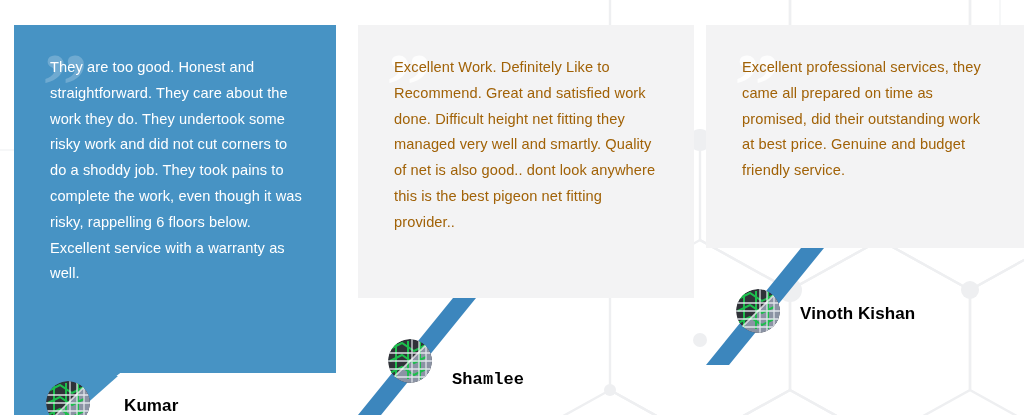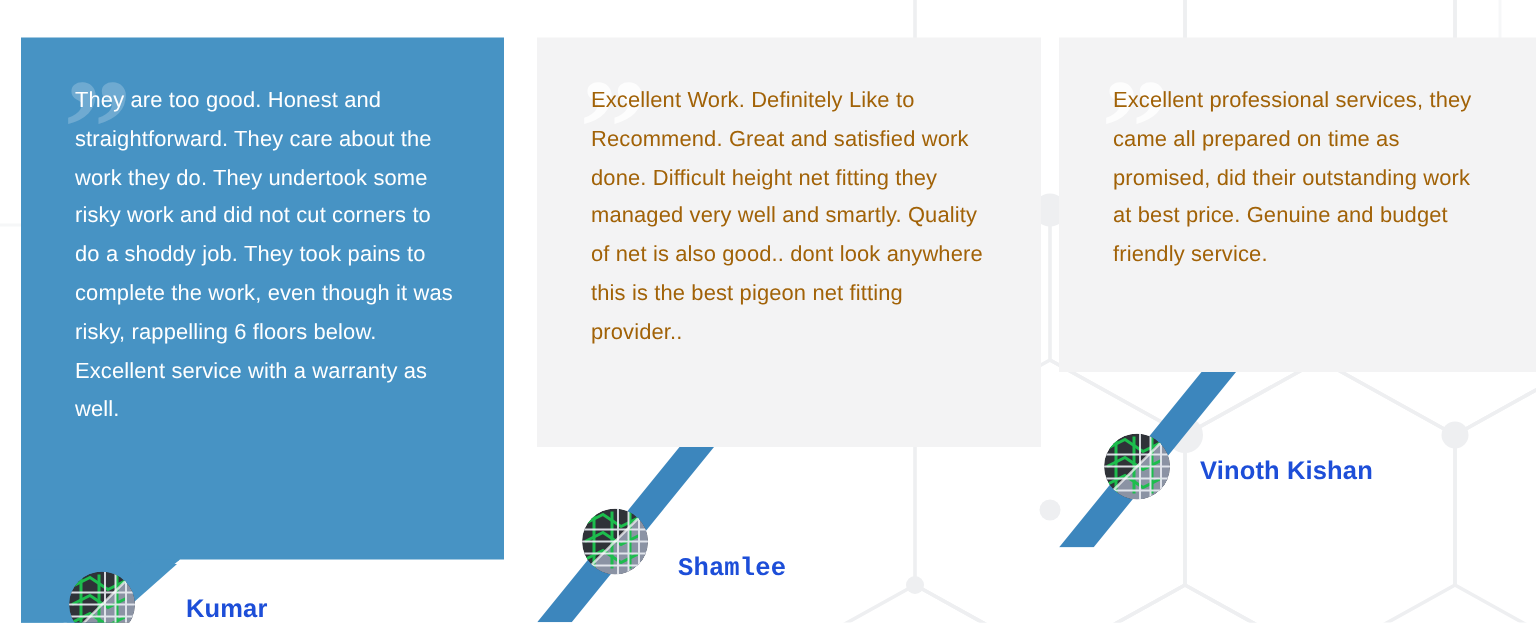--- a/index.html
+++ b/index.html
@@ -93,21 +93,21 @@
     overflow: hidden;
     z-index: 4;
   }
   .avatar svg { display: block; }
 
   .author-name {
     position: absolute;
     z-index: 4;
     font-size: 17px;
     font-weight: 700;
-    color: #1d4ed8;
+    color: #000000;
     letter-spacing: 0.1px;
     white-space: nowrap;
   }
 </style>
 </head>
 <body>
 
 <div class="bg-pattern">
   <svg width="1024" height="415" viewBox="0 0 1024 415" xmlns="http://www.w3.org/2000/svg">
     <g stroke="#eeeff1" stroke-width="2.4" fill="none">

